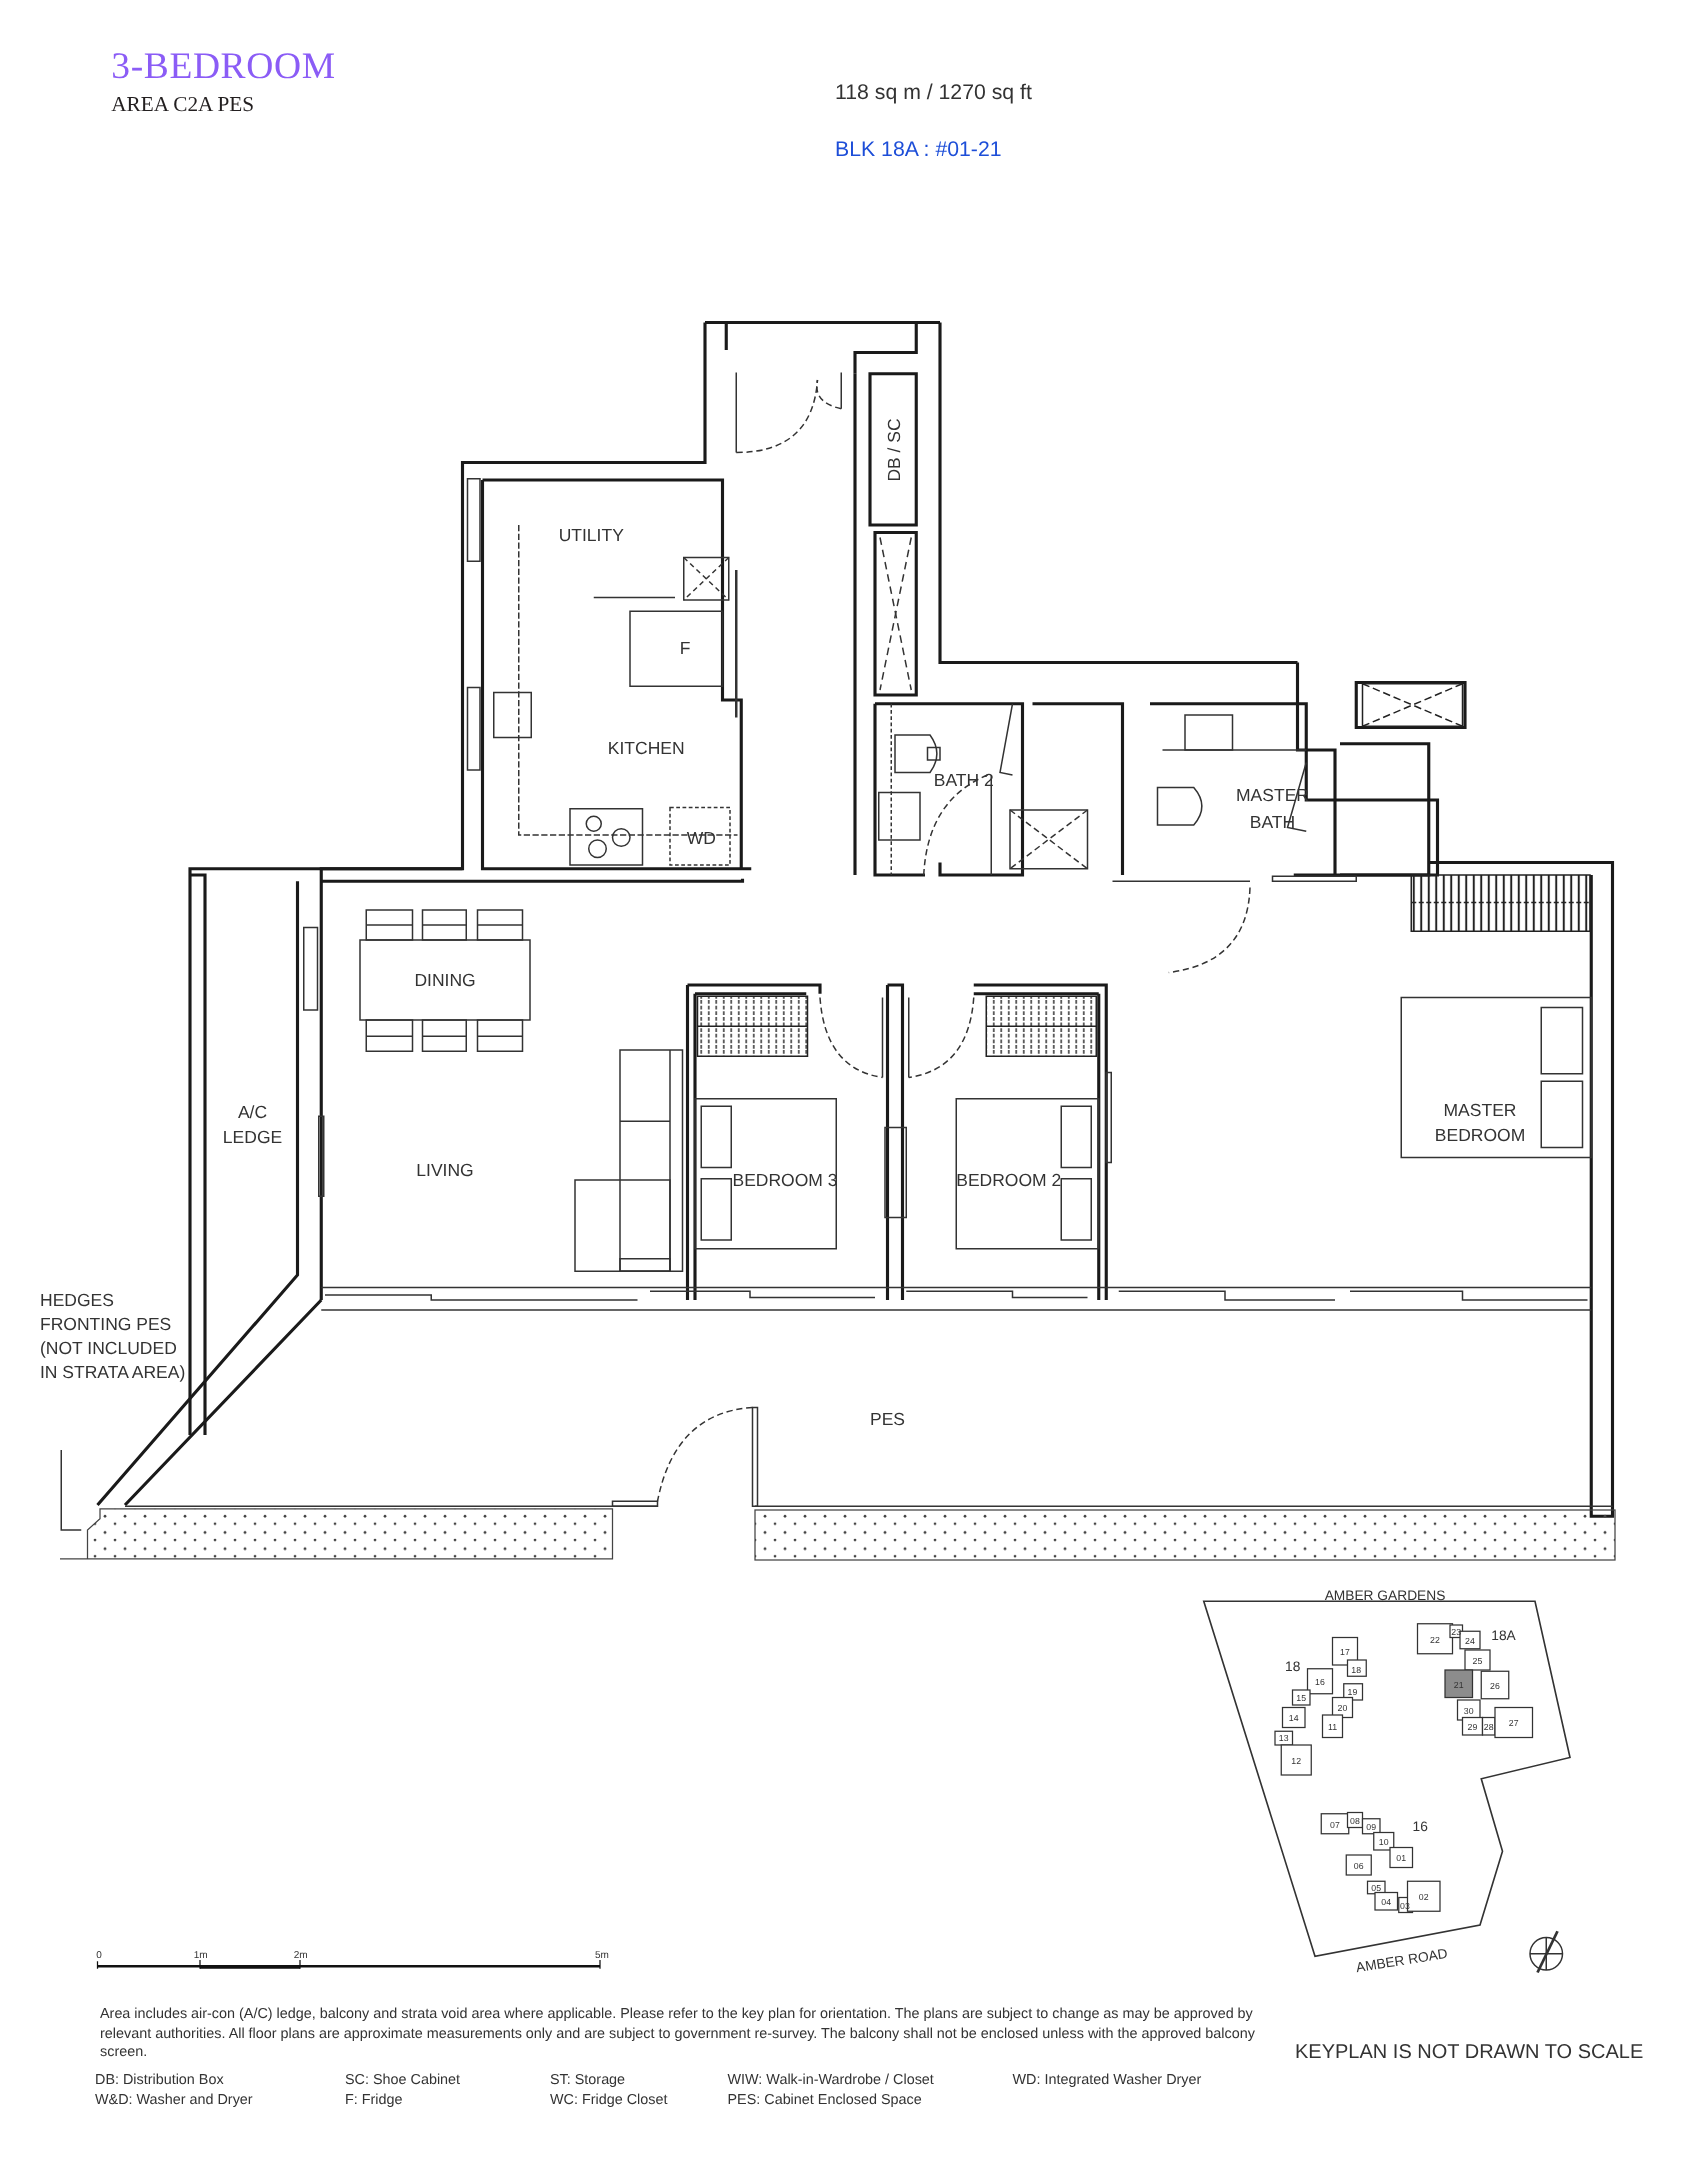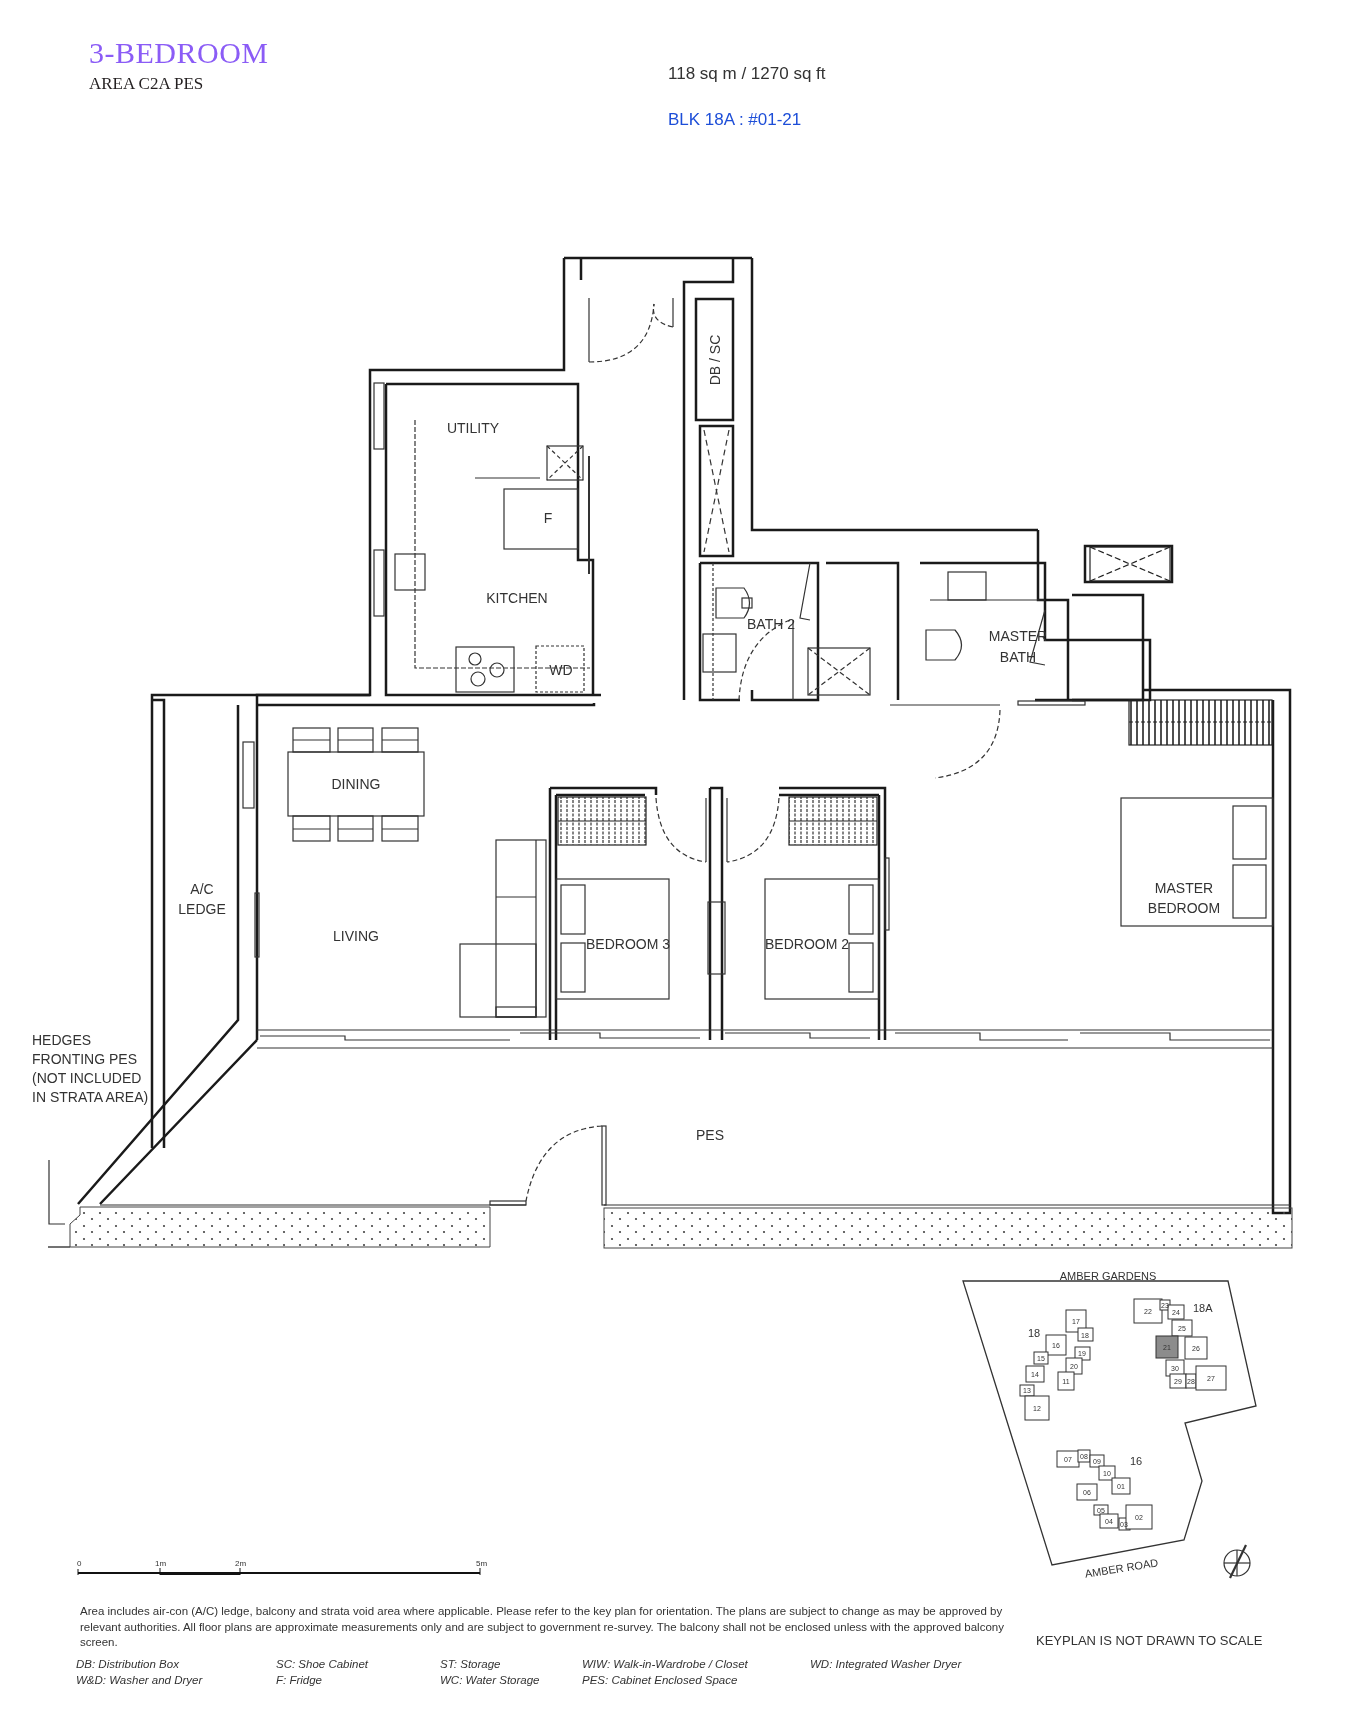--- a/index.html
+++ b/index.html
@@ -8,22 +8,22 @@
   .abs { position: absolute; white-space: nowrap; }
   .title { left: 89px; top: 36px; font-family: "Liberation Serif", "DejaVu Serif", serif; font-size: 30px; letter-spacing: 0.5px; color: #8b5cf6; }
   .subtitle { left: 89px; top: 74px; font-family: "Liberation Serif", "DejaVu Serif", serif; font-size: 17px; color: #231f20; }
   .area { left: 668px; top: 64px; font-size: 17px; color: #333; text-align: center; }
   .unit { left: 668px; top: 110px; font-size: 17px; color: #1d4ed8; }
   svg.plan { position: absolute; left: 0; top: 0; }
   .lbl { font-family: "Liberation Sans", sans-serif; font-size: 14px; fill: #333; }
   .klbl { font-family: "Liberation Sans", sans-serif; font-size: 11px; fill: #333; }
   .knum { font-family: "Liberation Sans", sans-serif; font-size: 7px; fill: #333; }
   .disclaimer { left: 80px; top: 1604px; font-size: 11.5px; line-height: 15.5px; color: #333; white-space: normal; width: 930px; }
-  .legend { position: absolute; top: 1657px; font-size: 11.5px; line-height: 15.5px; font-style: italic; color: #333; white-space: nowrap; }
-  .keynote { left: 1036px; top: 1633px; font-size: 13px; color: #333; }
+  .legend { position: absolute; top: 1657px; font-size: 11.5px; line-height: 15.5px; color: #333; white-space: nowrap; }
+  .keynote { left: 1036px; top: 1633px; font-size: 16px; color: #333; }
 </style>
 </head>
 <body>
 
 <div class="abs title">3-BEDROOM</div>
 <div class="abs subtitle">AREA C2A PES</div>
 <div class="abs area">118 sq m / 1270 sq ft</div>
 <div class="abs unit">BLK 18A : #01-21</div>
 
 <svg class="plan" width="1358" height="1732" viewBox="0 0 1358 1732">
@@ -315,21 +315,21 @@
 <div class="legend" style="left:76px">
   <div>DB: Distribution Box</div>
   <div>W&amp;D: Washer and Dryer</div>
 </div>
 <div class="legend" style="left:276px">
   <div>SC: Shoe Cabinet</div>
   <div>F: Fridge</div>
 </div>
 <div class="legend" style="left:440px">
   <div>ST: Storage</div>
-  <div>WC: Water Storage</div>
+  <div>WC: Fridge Closet</div>
 </div>
 <div class="legend" style="left:582px">
   <div>WIW: Walk-in-Wardrobe / Closet</div>
   <div>PES: Cabinet Enclosed Space</div>
 </div>
 <div class="legend" style="left:810px">
   <div>WD: Integrated Washer Dryer</div>
 </div>
 
 </body></html>

